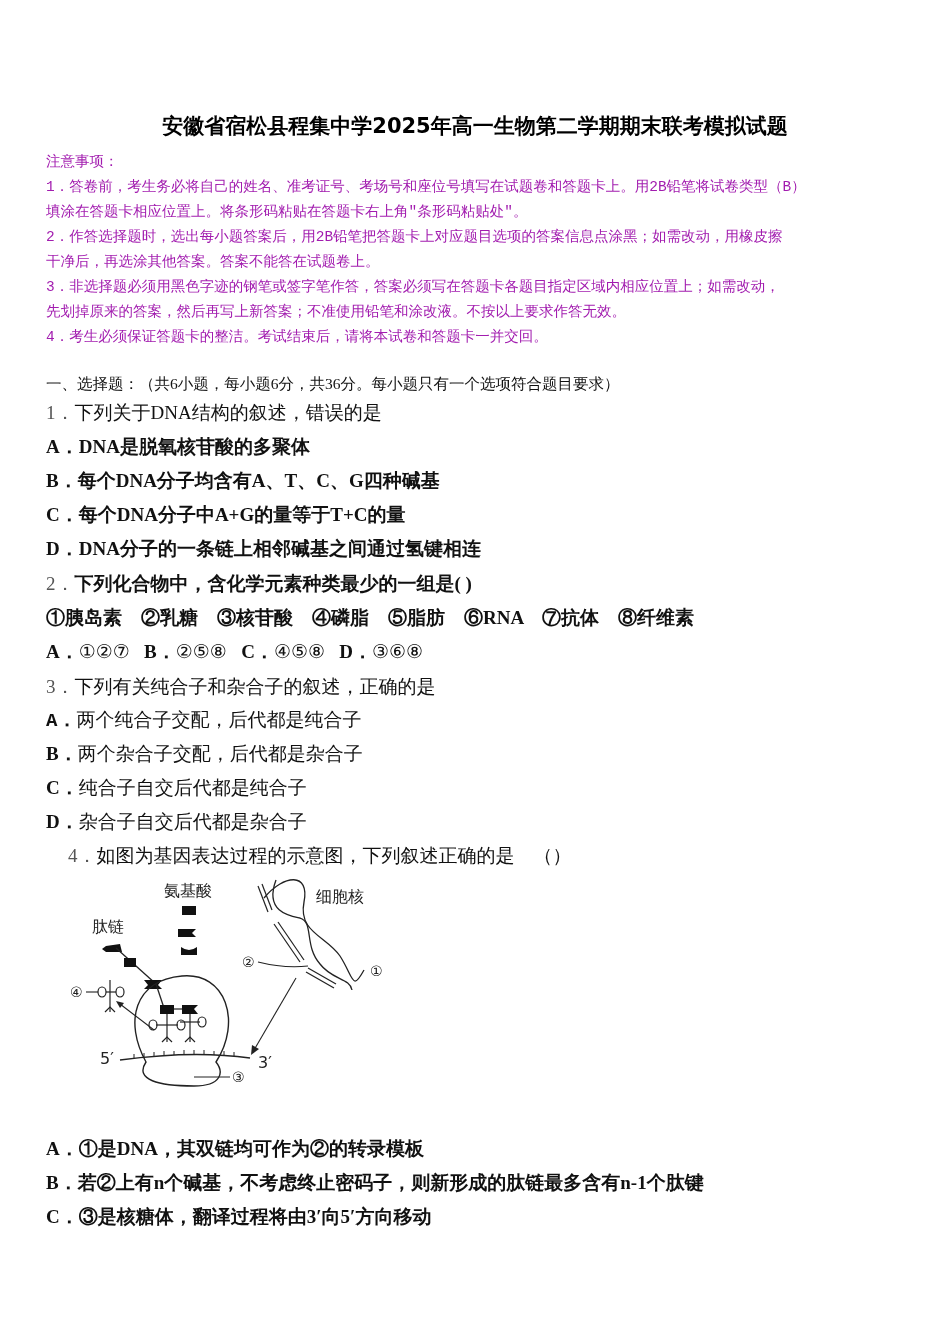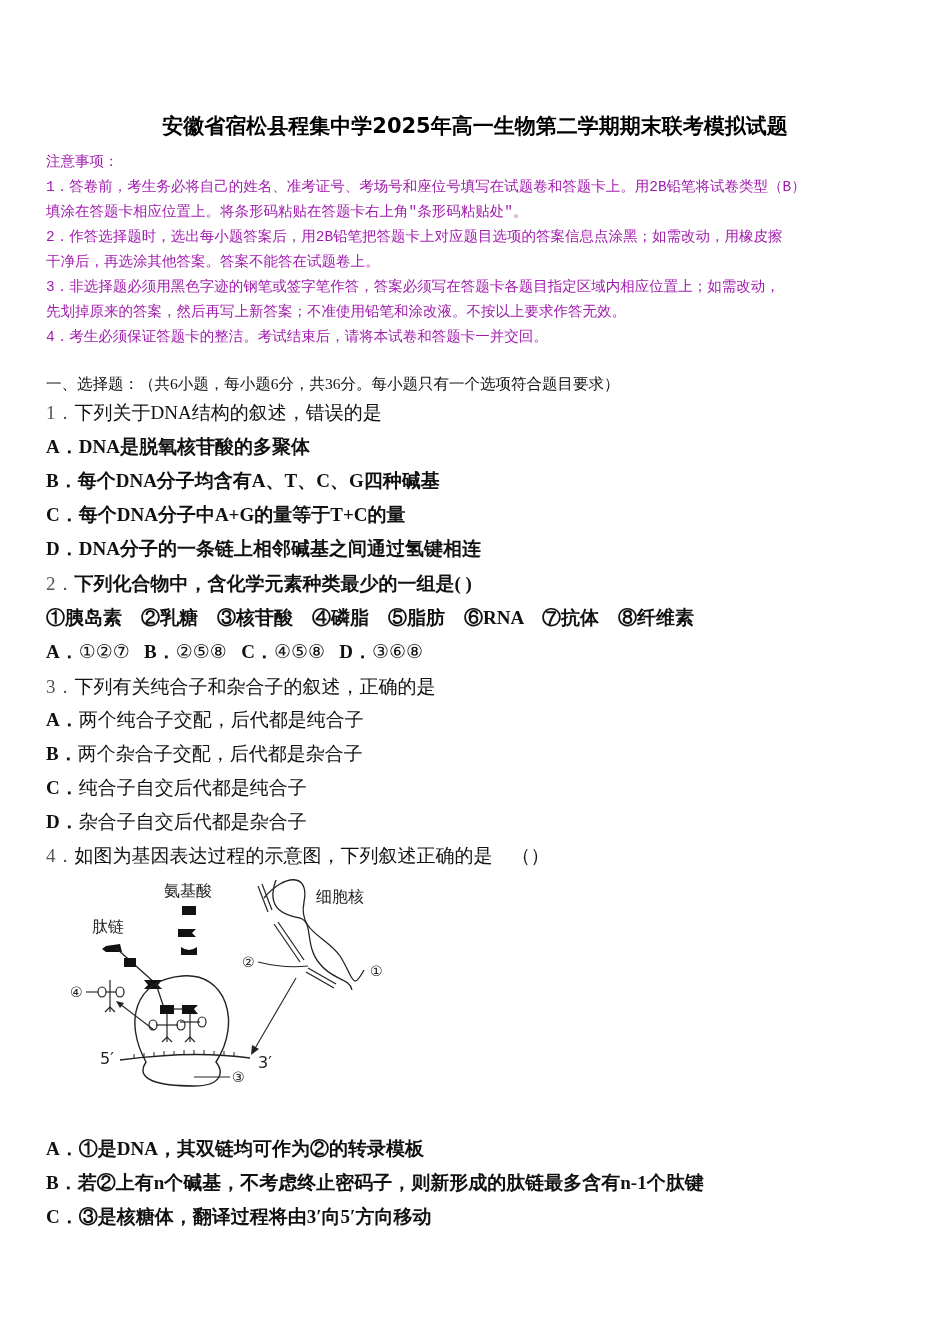--- a/index.html
+++ b/index.html
@@ -61,34 +61,34 @@
   <div class="q" style="top:605px;">
     <b>①胰岛素　②乳糖　③核苷酸　④磷脂　⑤脂肪　⑥RNA　⑦抗体　⑧纤维素</b>
   </div>
   <div class="q" style="top:639px;">
     <b>A．</b><span>①②⑦</span>&nbsp;&nbsp;&nbsp;<b>B．</b><span>②⑤⑧</span>&nbsp;&nbsp;&nbsp;<b>C．</b><span>④⑤⑧</span>&nbsp;&nbsp;&nbsp;<b>D．</b><span>③⑥⑧</span>
   </div>
 
   <div class="q" style="top:674px;text-align:right;">
     <span class="num">3．</span><span>下列有关纯合子和杂合子的叙述，正确的是</span>
   </div>
-  <div class="q" style="top:707px;">
+  <div class="q" style="top:707px;font-family:Liberation Mono, monospace;">
     <b>A．</b><span>两个纯合子交配，后代都是纯合子</span>
   </div>
   <div class="q" style="top:741px;">
     <b>B．</b><span>两个杂合子交配，后代都是杂合子</span>
   </div>
   <div class="q" style="top:775px;">
     <b>C．</b><span>纯合子自交后代都是纯合子</span>
   </div>
   <div class="q" style="top:809px;">
     <b>D．</b><span>杂合子自交后代都是杂合子</span>
   </div>
 
-  <div class="q" style="top:843px;">
+  <div class="q" style="top:843px;margin-left:22px;">
     <span class="num">4．</span><span>如图为基因表达过程的示意图，下列叙述正确的是　（）</span>
   </div>
 
   <svg class="figure" viewBox="0 0 340 222">
 
     <text x="100" y="24" font-size="16" fill="#222">氨基酸</text>
     <rect x="118" y="34" width="14" height="9" fill="#111"></rect>
     <path d="M114 57 L132 57 L128 61 L132 65 L114 65 Z" fill="#111"></path>
     <path d="M117 75 Q125 81 133 75 L133 83 L117 83 Z" fill="#111"></path>
 

